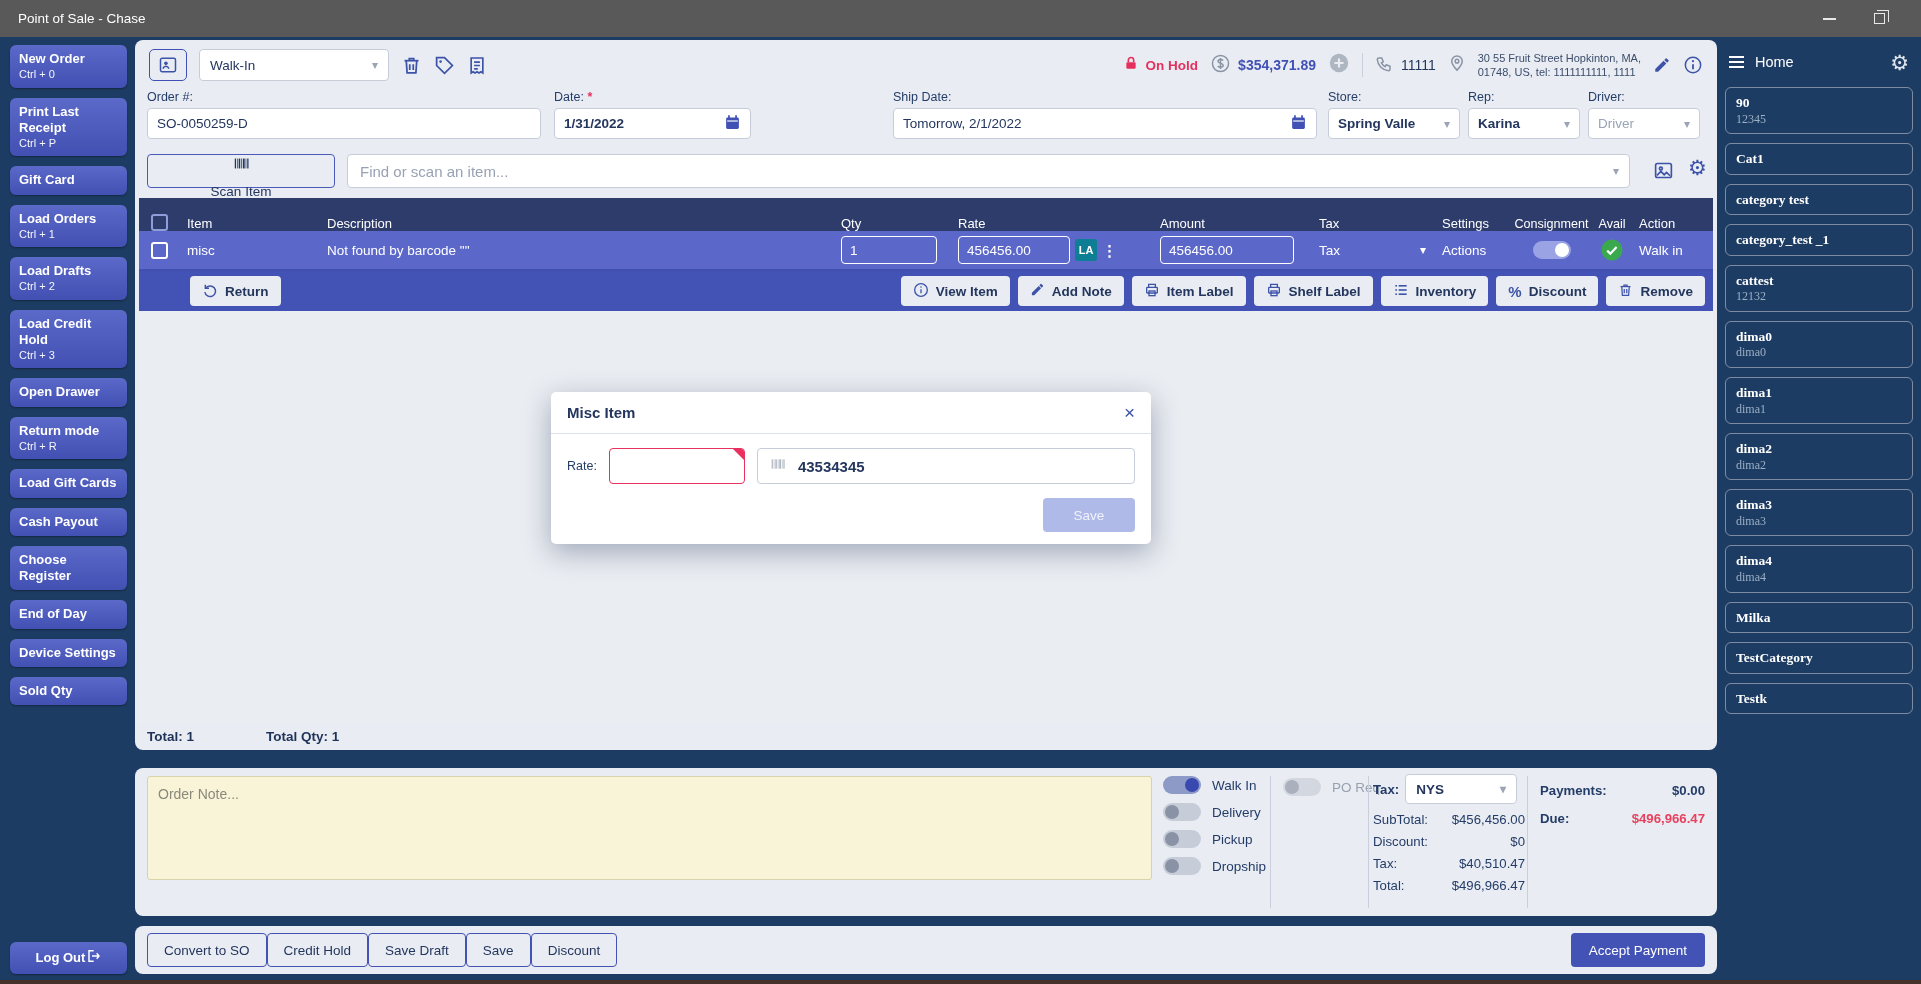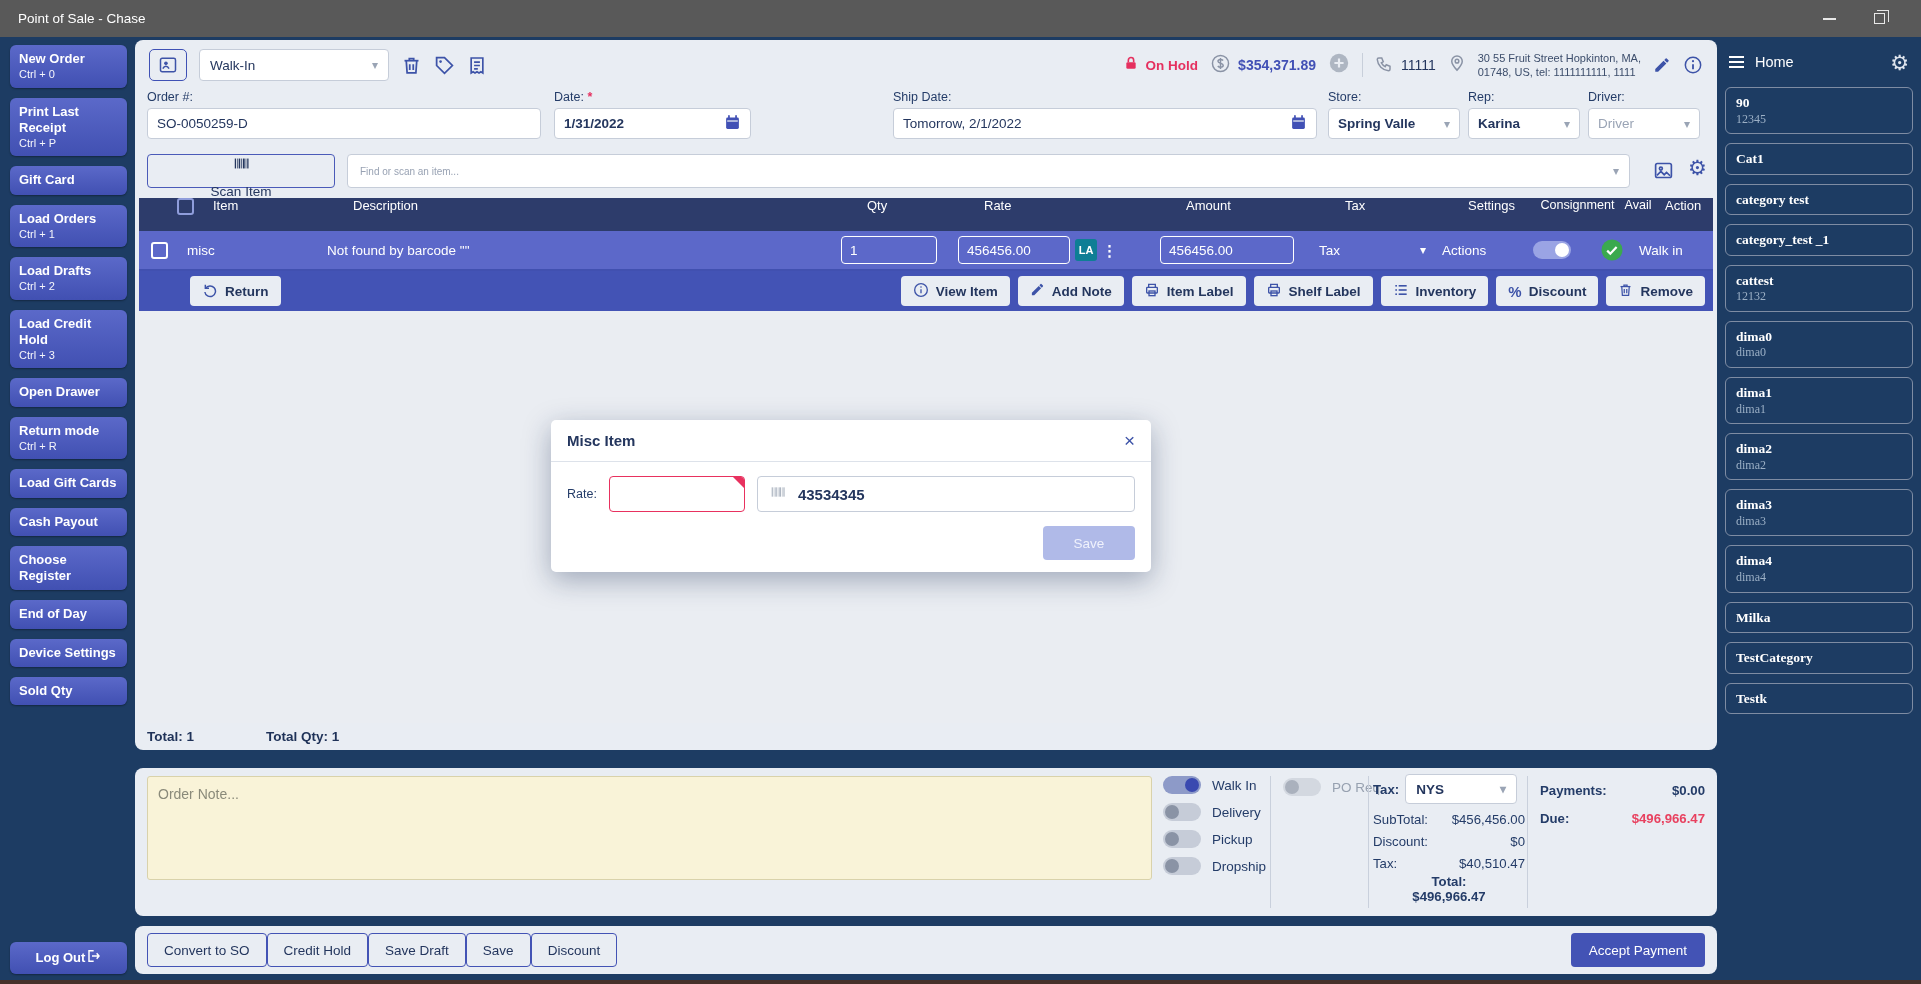--- a/index.html
+++ b/index.html
@@ -49,27 +49,27 @@
   .req{color:#e5305f;font-weight:bold;}
   .fbox{background:#fff;border:1px solid #c6cdd9;border-radius:4px;height:31px;display:flex;align-items:center;padding:0 9px;color:#24365e;font-size:13.5px;}
   .fbox input{border:none;outline:none;background:transparent;font:inherit;color:inherit;width:100%;padding:0;}
   .fbox .val{font-weight:bold;}
   .fbox .ph{color:#9aa4b5;}
   .calic{margin-left:auto;color:#4150b5;}
   
   .scanrow{height:46px;flex:none;position:relative;}
   .scanbtn{position:absolute;left:12px;top:4px;width:188px;height:34px;border:1.4px solid #4a5ab8;border-radius:4px;display:flex;align-items:center;gap:9px;padding:0 10px;color:#24365e;font-size:13.5px;cursor:pointer;flex-direction:column;}
   .searchin{position:absolute;left:212px;top:4px;width:1283px;height:34px;background:#fff;border:1px solid #c6cdd9;border-radius:4px;display:flex;align-items:center;padding:0 10px;}
-  .searchin input{border:none;outline:none;flex:1;font:inherit;font-size:10px;color:#24365e;background:transparent;}
+  .searchin input{border:none;outline:none;flex:1;font:inherit;font-size:15px;color:#24365e;background:transparent;}
   .searchin input::placeholder{color:#98a2b3;}
   .scan-ic1{position:absolute;left:1517px;top:10px;}
   .scan-ic2{position:absolute;left:1553px;top:7px;font-size:21px;line-height:1;}
   
   .tbl{flex:none;margin:2px 4px 0 4px;}
-  .thead{height:33px;background:#2d3c6b;color:#fff;display:flex;align-items:flex-start;font-size:13px;padding-left:26px;}
+  .thead{height:33px;background:#2d3c6b;color:#fff;display:flex;align-items:flex-end;font-size:13px;}
   .trow{height:40px;background:#5c68c9;color:#fff;display:flex;align-items:center;font-size:13.5px;border-bottom:2px solid #4150b0;}
   .c{padding:0 8px;flex:none;display:flex;align-items:center;}
   .c-cb{width:40px;justify-content:center;}
   .c-item{width:140px;}
   .c-desc{width:514px;}
   .c-qty{width:117px;}
   .c-rate{width:202px;gap:5px;}
   .c-amt{width:159px;}
   .c-tax{width:123px;}
   .c-set{width:76px;}
@@ -107,41 +107,41 @@
   .tg-off{background:#c6ccd8;}
   .tg-off .knob{background:#8a93a5;left:2px;}
   .tg-dis{background:#d3d8e0;}
   .tg-dis .knob{background:#aab1bd;left:2px;}
   .tgitem.dis{color:#97a1b0;}
   .fdiv{position:absolute;top:8px;bottom:8px;width:1px;background:#c9d0dc;}
   .taxcol{position:absolute;left:1238px;top:6px;width:152px;font-size:13.2px;color:#243c68;}
   .taxrow1{display:flex;align-items:center;gap:6px;margin-bottom:4px;}
   .nys{width:112px;height:30px;font-weight:bold;}
   .sumrow{display:flex;justify-content:space-between;height:22px;align-items:center;}
-  .sumrow.b{font-weight:bold;flex-direction:column;}
+  .sumrow.b{font-weight:normal;}
   .paycol{position:absolute;left:1405px;top:8px;width:165px;font-size:13.2px;color:#243c68;}
   .payrow{display:flex;justify-content:space-between;font-weight:bold;height:28px;align-items:center;}
   .red{color:#e8415f;}
   
   .block-buttons{height:48px;flex:none;display:flex;align-items:center;padding:0 12px;gap:0;}
   .obtn{height:34px;border:1px solid #4353b5;border-radius:4px;background:transparent;color:#24365e;font-size:13.5px;padding:0 16px;display:flex;align-items:center;cursor:pointer;}
   .accept{margin-left:auto;background:#4353b5;border:none;color:#fff;padding:0 18px;}
   
   .right{width:204px;flex:none;display:flex;flex-direction:column;padding:0 8px;overflow:hidden;}
   .rhead{height:50px;flex:none;display:flex;align-items:center;gap:11px;color:#fff;font-size:14.5px;padding:0 4px;}
   .burger{display:flex;flex-direction:column;gap:3px;cursor:pointer;}
   .burger i{width:15px;height:2px;background:#fff;display:block;}
   .rgear{margin-left:auto;color:#dfe5ee;font-size:21px;line-height:1;cursor:pointer;}
   .cats{display:flex;flex-direction:column;gap:9px;font-family:Liberation Serif, serif;}
   .cat{border:1px solid #7e8ca3;border-radius:6px;padding:6px 10px;cursor:pointer;}
   .cat .t{color:#fff;font-weight:bold;font-size:13.5px;line-height:1.3;}
   .cat .s{color:#9cb0c6;font-size:12px;line-height:1.3;}
   .cat .s:empty{display:none;}
   
-  .modal{position:absolute;left:551px;top:392px;width:600px;height:152px;background:#fff;border-radius:5px;box-shadow:0 8px 28px rgba(20,40,80,.35);z-index:10;margin-top:28px;}
+  .modal{position:absolute;left:551px;top:392px;width:600px;height:152px;background:#fff;border-radius:5px;box-shadow:0 8px 28px rgba(20,40,80,.35);z-index:10;}
   .mhead{height:42px;display:flex;align-items:center;justify-content:space-between;padding:0 16px;border-bottom:1px solid #dde2ea;}
   .mtitle{font-size:15px;font-weight:bold;color:#24365e;}
   .mclose{color:#3d53a8;font-size:19px;cursor:pointer;}
   .mbody{display:flex;align-items:center;gap:12px;padding:14px 16px 0 16px;}
   .mrl{font-size:12.5px;color:#243c68;}
   .rate-in{width:136px;height:36px;border:1.6px solid #e8315f;border-radius:4px;position:relative;overflow:hidden;}
   .rate-in input{border:none;outline:none;width:100%;height:100%;font:inherit;padding:0 8px;background:transparent;}
   .rate-in:after{content:"";position:absolute;top:0;right:0;border-top:11px solid #e8315f;border-left:11px solid transparent;}
   .bc-in{flex:1;height:36px;border:1px solid #c6cdd9;border-radius:4px;display:flex;align-items:center;gap:10px;padding:0 10px;}
   .bc-in .v{font-size:15px;font-weight:bold;color:#24365e;}

